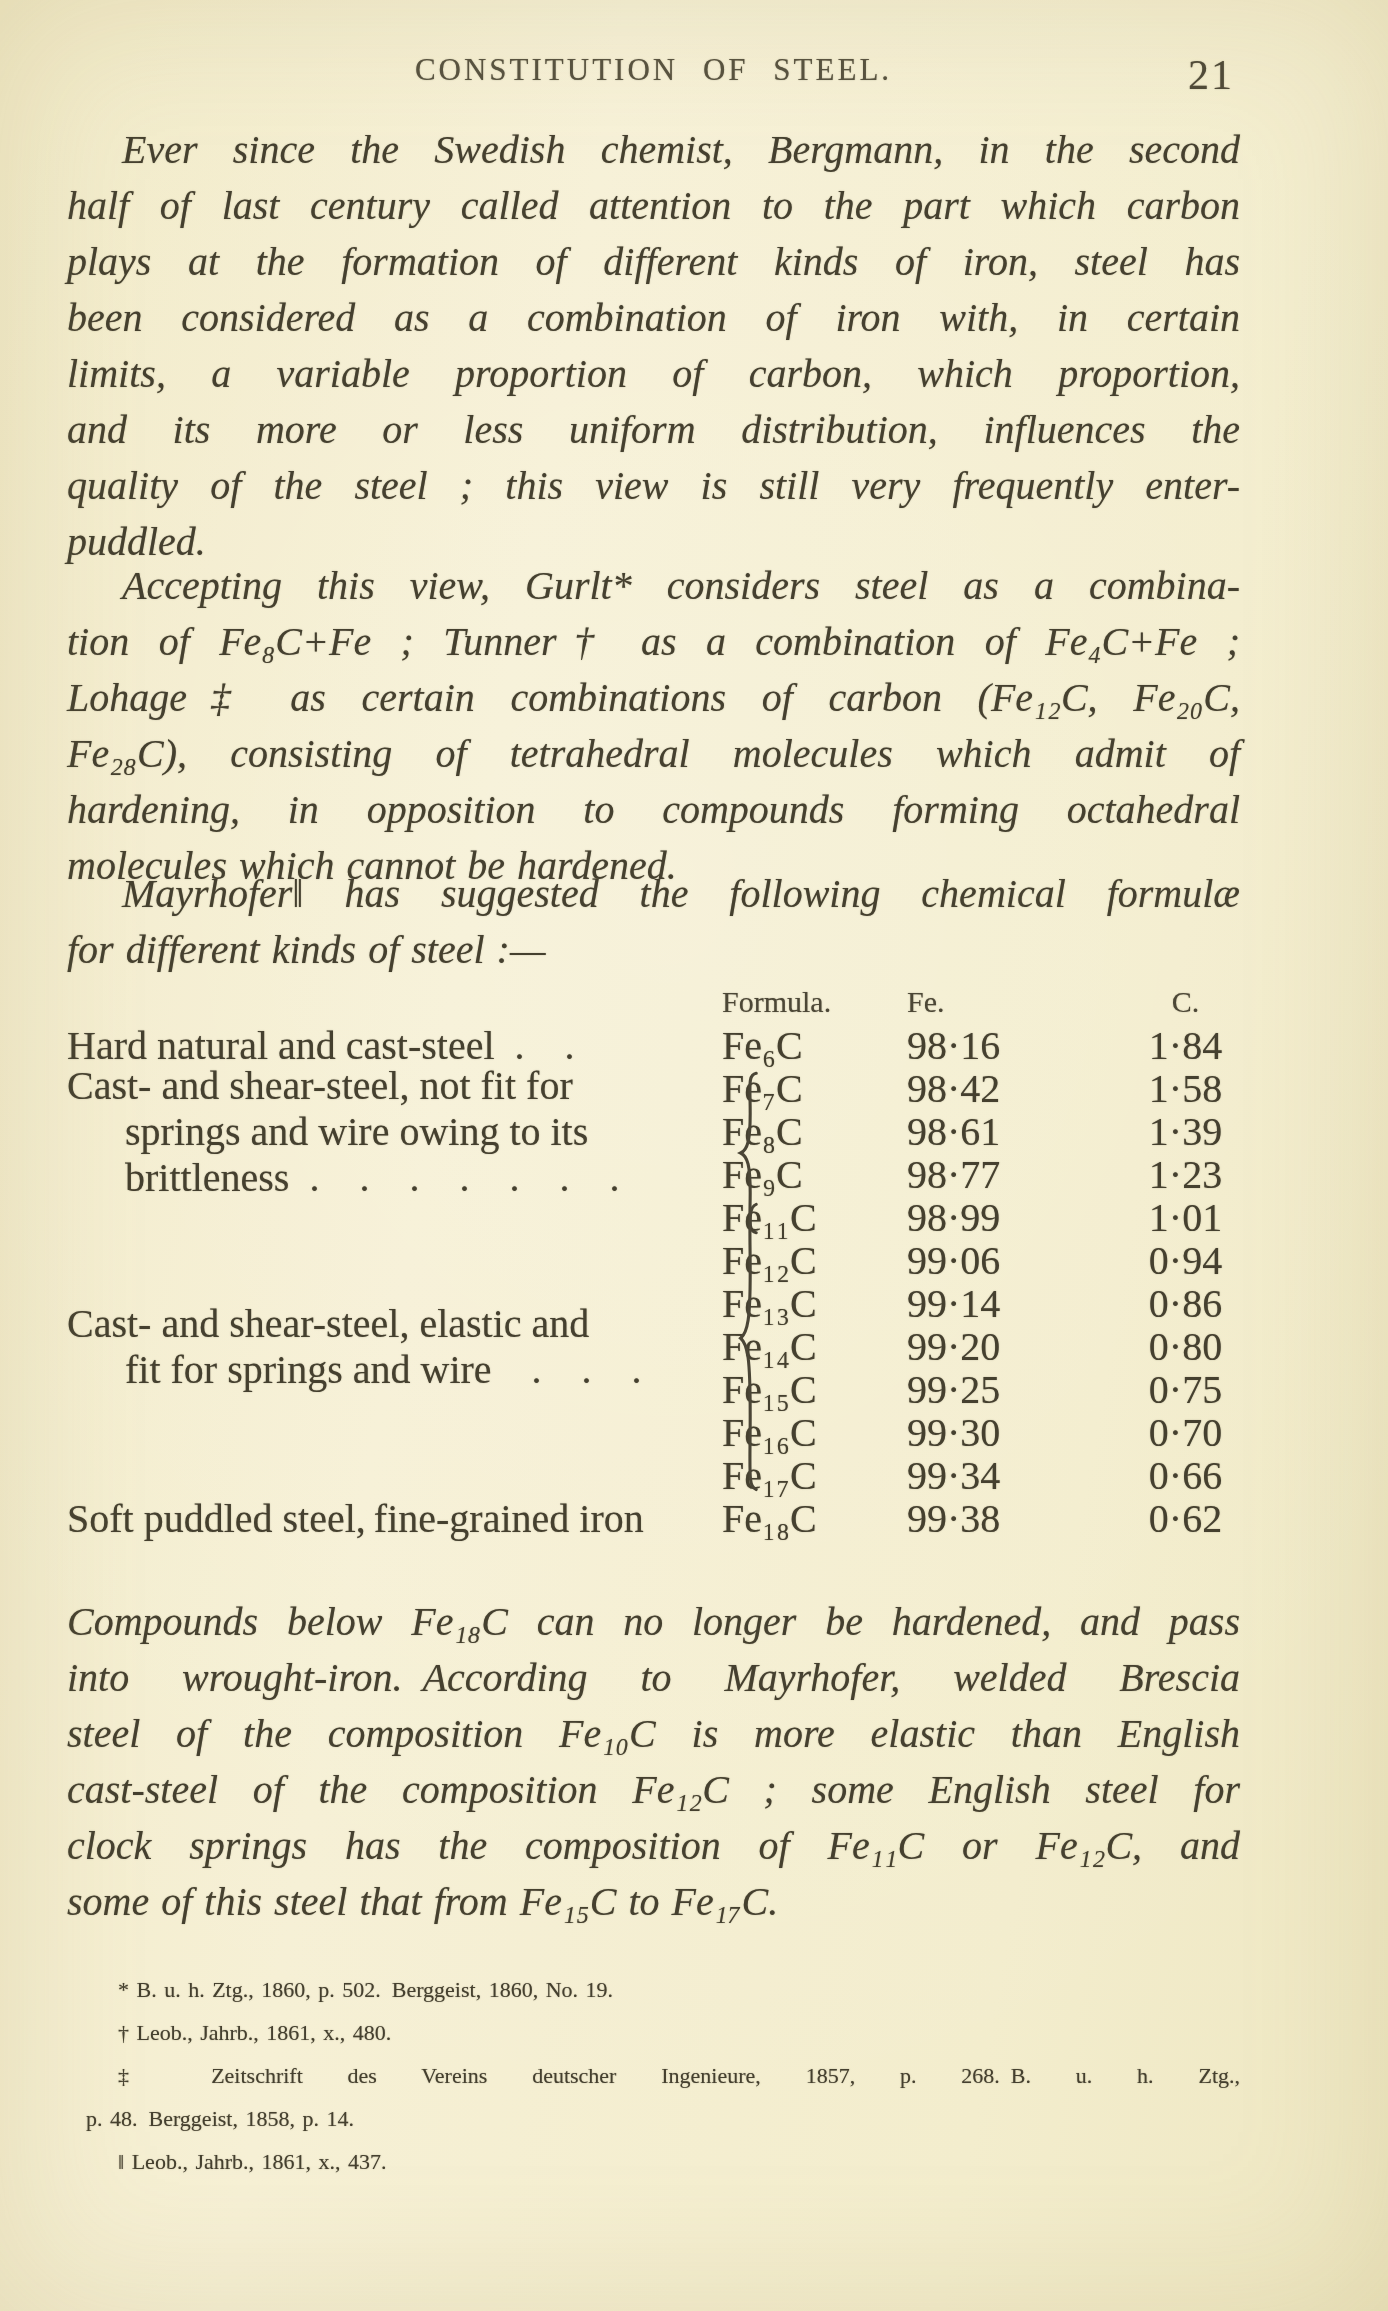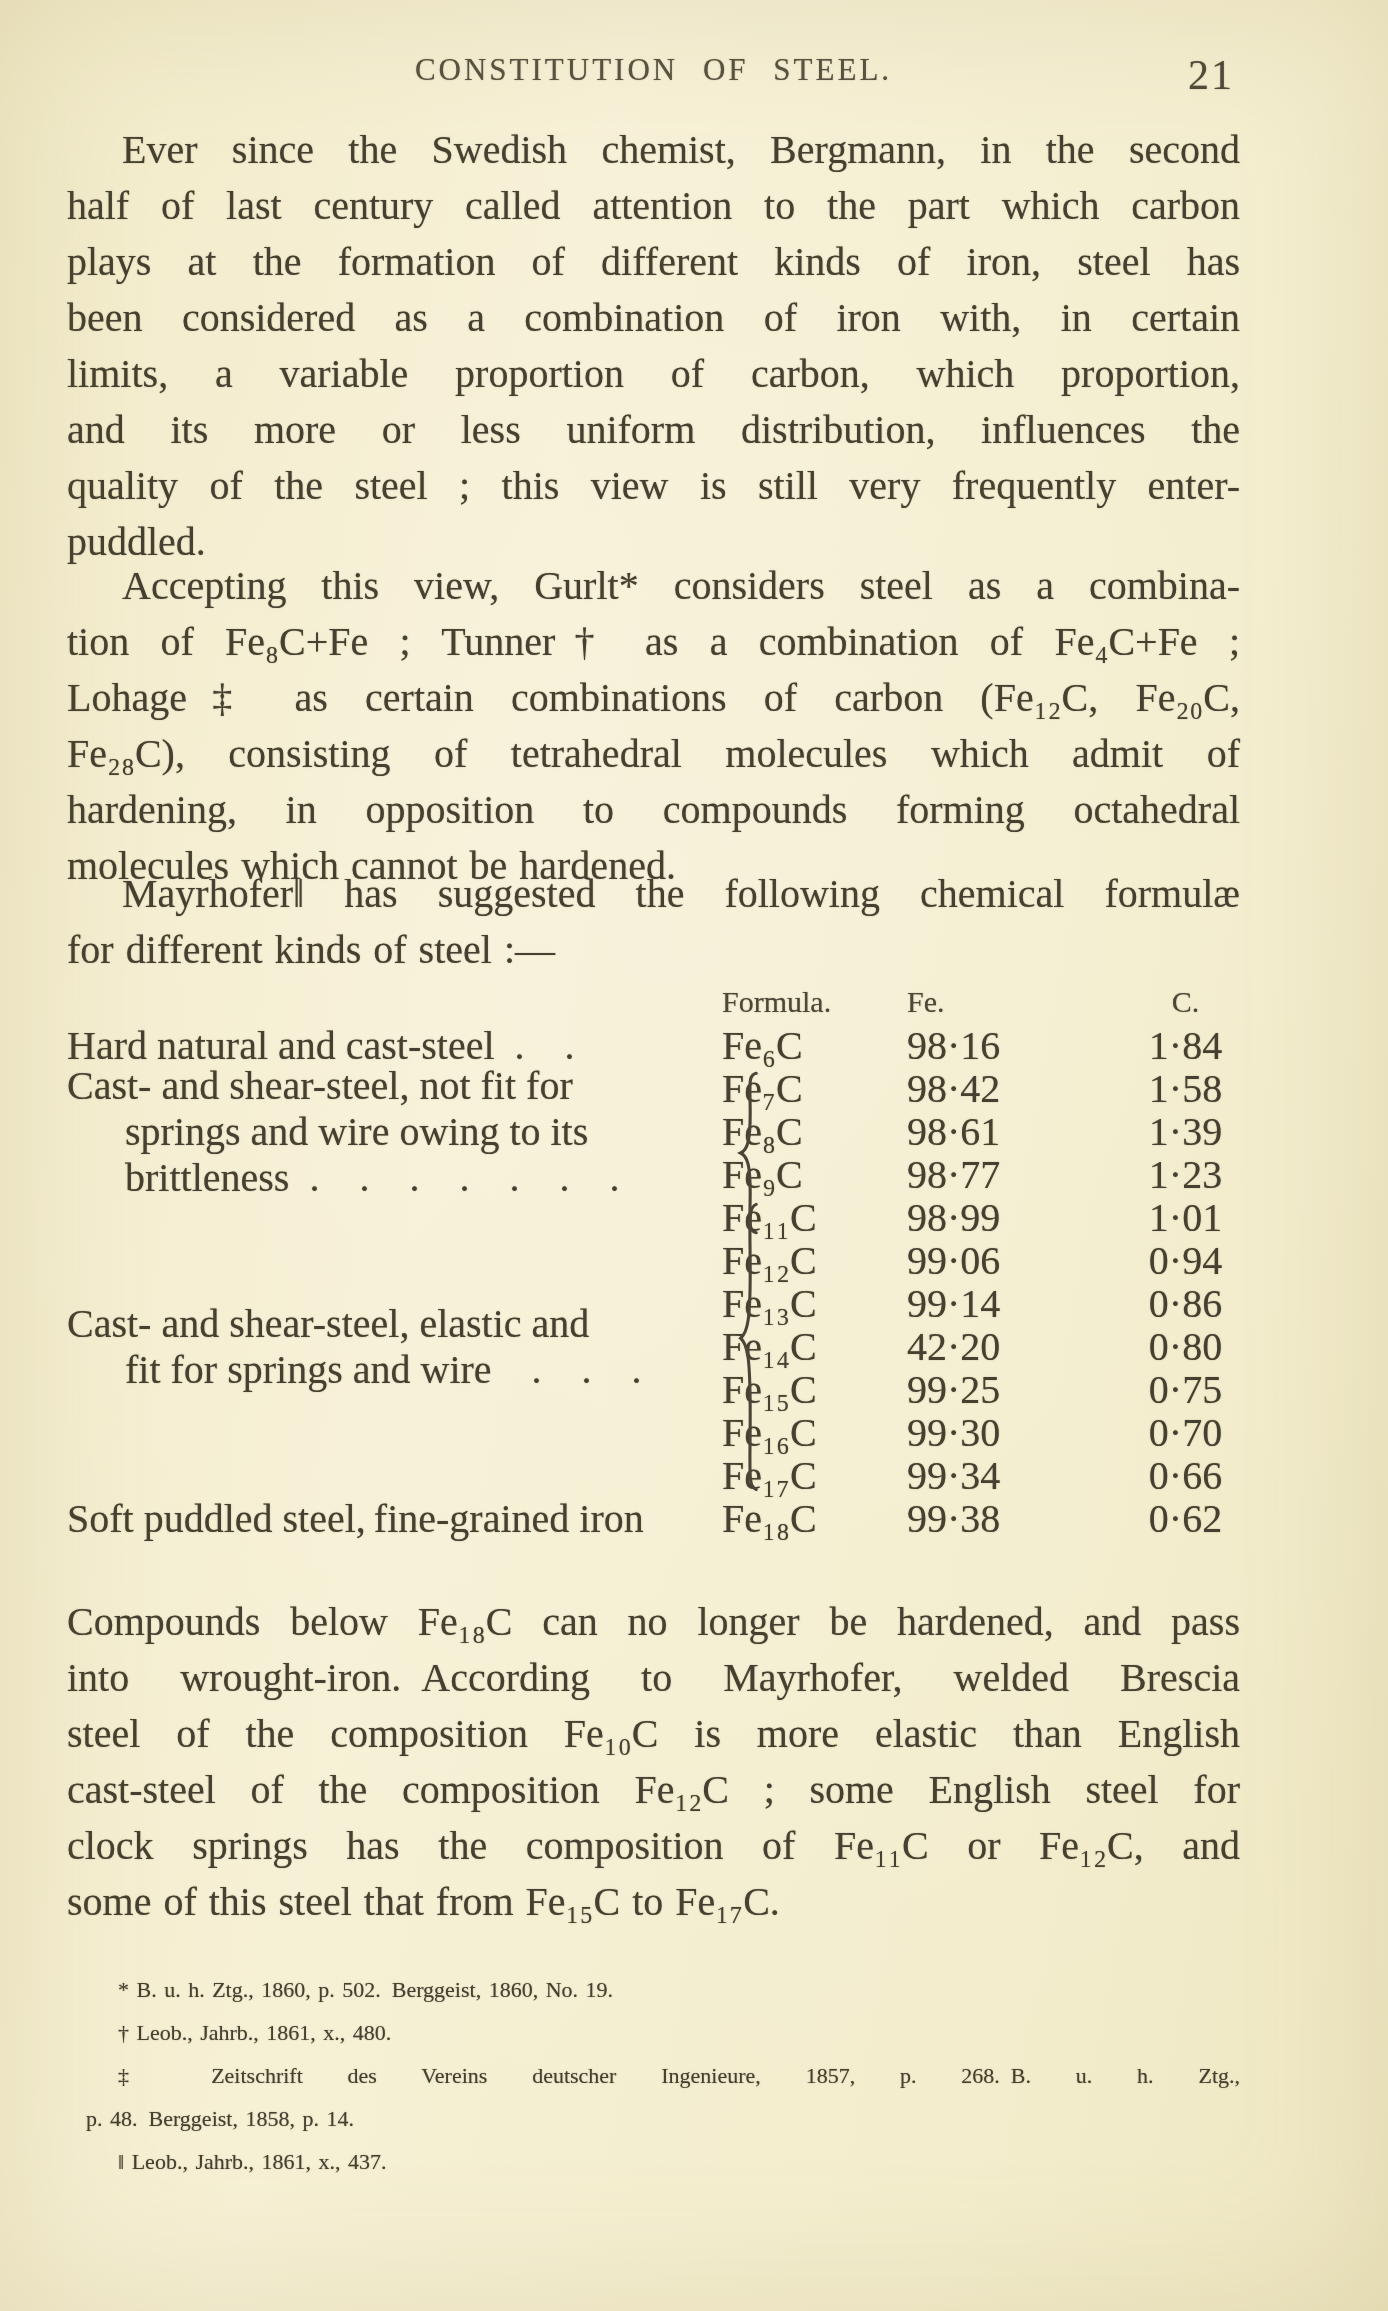--- a/index.html
+++ b/index.html
@@ -21,21 +21,21 @@
   }
 
   
   .runhead{position:absolute;top:50px;left:67px;width:1173px;height:44px;}
   .runtitle{display:block;text-align:center;font-size:31px;line-height:40px;
     letter-spacing:3px;word-spacing:14px;color:#56513f;}
   .pagenum{position:absolute;top:1px;right:6px;font-size:42px;letter-spacing:2px;color:#4e4938;}
 
   
   .para{position:absolute;left:67px;width:1173px;font-size:40px;word-spacing:2px;}
-  .para .line{height:56px;line-height:56px;text-align:justify;text-align-last:justify;}
+  .para .line{height:56px;line-height:56px;text-align:justify;text-align-last:justify;font-style:italic;}
   .para .line.end{text-align-last:left;}
   .para .line.ind{text-indent:55px;}
   #p1{top:122px;}
   #p2{top:558px;}
   #p3{top:866px;}
   #p4{top:1594px;}
 
   
   .ftable{position:absolute;left:67px;top:980px;width:1173px;font-size:40px;}
   .trow{display:grid;grid-template-columns:655px 185px 190px 143px;height:43px;line-height:43px;}
@@ -168,21 +168,21 @@
       </div>
       <div class="trow">
         <div class="cell lbl"></div>
         <div class="cell f">Fe₁₃C</div>
         <div class="cell fe">99·14</div>
         <div class="cell c">0·86</div>
       </div>
       <div class="trow">
         <div class="cell lbl"></div>
         <div class="cell f">Fe₁₄C</div>
-        <div class="cell fe">42·20</div>
+        <div class="cell fe">99·20</div>
         <div class="cell c">0·80</div>
       </div>
       <div class="trow">
         <div class="cell lbl"></div>
         <div class="cell f">Fe₁₅C</div>
         <div class="cell fe">99·25</div>
         <div class="cell c">0·75</div>
       </div>
       <div class="trow">
         <div class="cell lbl"></div>

